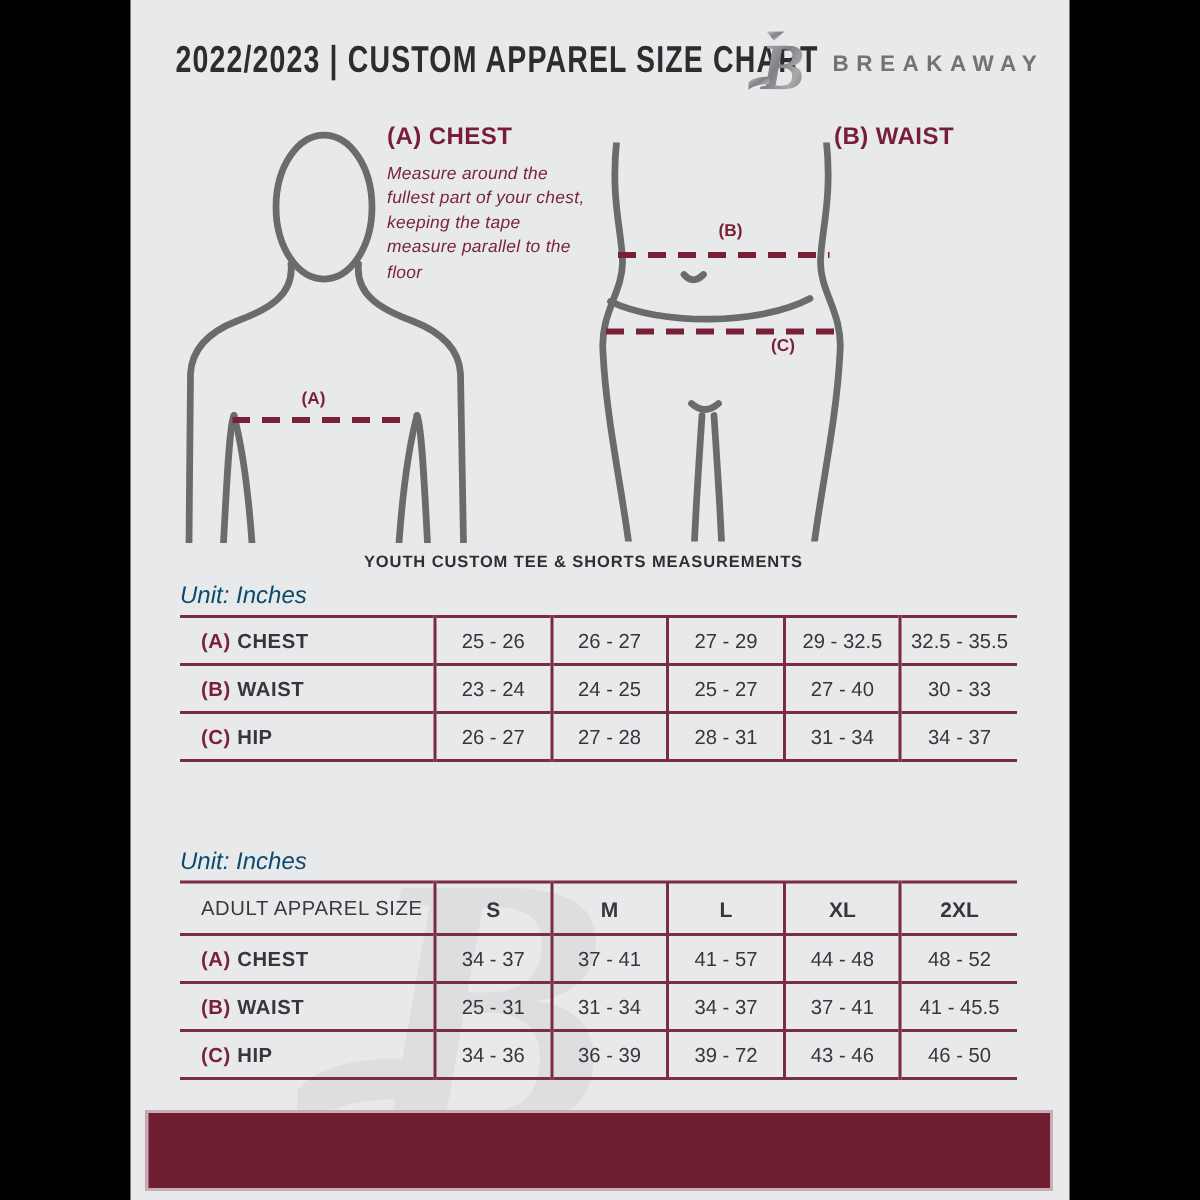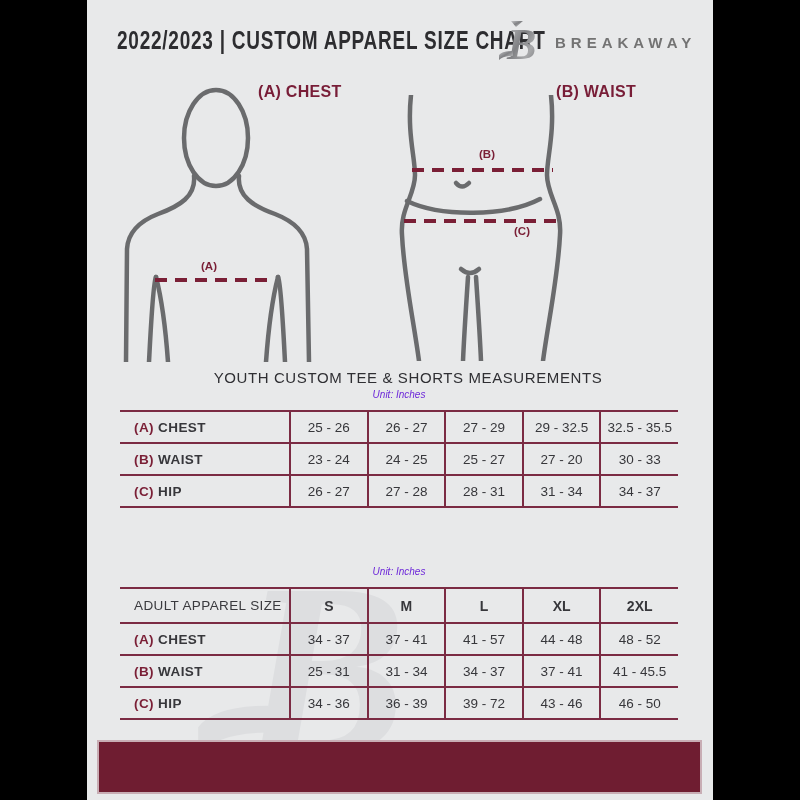--- a/index.html
+++ b/index.html
@@ -36,24 +36,24 @@
 
   
   .guide{position:absolute;}
   .guide-chest{left:171px;top:83px;width:138px;}
   .guide-waist{left:469px;top:83px;width:156px;}
   .guide-hips{left:469px;top:219px;width:158px;}
   .guide-heading{font-size:16px;font-weight:700;color:#781d37;letter-spacing:.3px;margin-bottom:7px;}
   .guide-body{font-size:11.6px;font-style:italic;color:#7a2540;line-height:1.42;letter-spacing:.2px;}
 
   
-  .tbl-title{position:absolute;left:42px;width:558px;text-align:center;font-size:15px;
-             font-weight:400;color:#2f2f33;letter-spacing:.6px;}
-  .tbl-unit{position:absolute;left:33px;width:558px;text-align:center;font-size:10px;
-            font-style:italic;color:#6d28d9;}
+  .tbl-title{position:absolute;left:23px;width:558px;text-align:center;font-size:11px;
+             font-weight:700;color:#2f2f33;letter-spacing:.6px;}
+  .tbl-unit{position:absolute;left:33px;width:558px;font-size:16px;
+            font-style:italic;color:#0c4a6e;}
   .t-youth{top:369px;} .u-youth{top:389px;}
   .t-adult{top:546px;} .u-adult{top:566px;}
 
   table.size-table{position:absolute;left:33px;width:558px;border-collapse:collapse;
                    table-layout:fixed;border-top:2px solid #7b2b43;border-bottom:2px solid #7b2b43;}
   table.youth{top:410px;}
   table.adult{top:587px;}
   .size-table tr{border-bottom:2px solid #7b2b43;}
   .size-table td{padding:0;vertical-align:middle;text-align:center;color:#37373b;
                  font-size:13.5px;height:30px;}
@@ -125,20 +125,21 @@
 
     <div class="dash dash-a"></div>
     <div class="dash dash-b"></div>
     <div class="dash dash-c"></div>
     <div class="marker marker-a">(A)</div>
     <div class="marker marker-b">(B)</div>
     <div class="marker marker-c">(C)</div>
 
     <div class="guide guide-chest">
       <div class="guide-heading">(A) CHEST</div>
+      <div class="guide-body">Measure around the fullest part of your chest, keeping the tape measure parallel to the floor</div>
     </div>
     <div class="guide guide-waist">
       <div class="guide-heading">(B) WAIST</div>
     </div>
 
     <div class="tbl-title t-youth">YOUTH CUSTOM TEE &amp; SHORTS MEASUREMENTS</div>
     <div class="tbl-unit u-youth">Unit: Inches</div>
     <table class="size-table youth">
       <colgroup>
           <col style="width:170px">
@@ -155,21 +156,21 @@
         <td>26 - 27</td>
         <td>27 - 29</td>
         <td>29 - 32.5</td>
         <td>32.5 - 35.5</td>
       </tr>
       <tr>
         <td class="c0"><span class="pref">(B)</span> <span class="lbl">WAIST</span></td>
         <td>23 - 24</td>
         <td>24 - 25</td>
         <td>25 - 27</td>
-        <td>27 - 20</td>
+        <td>27 - 40</td>
         <td>30 - 33</td>
       </tr>
       <tr>
         <td class="c0"><span class="pref">(C)</span> <span class="lbl">HIP</span></td>
         <td>26 - 27</td>
         <td>27 - 28</td>
         <td>28 - 31</td>
         <td>31 - 34</td>
         <td>34 - 37</td>
       </tr>

